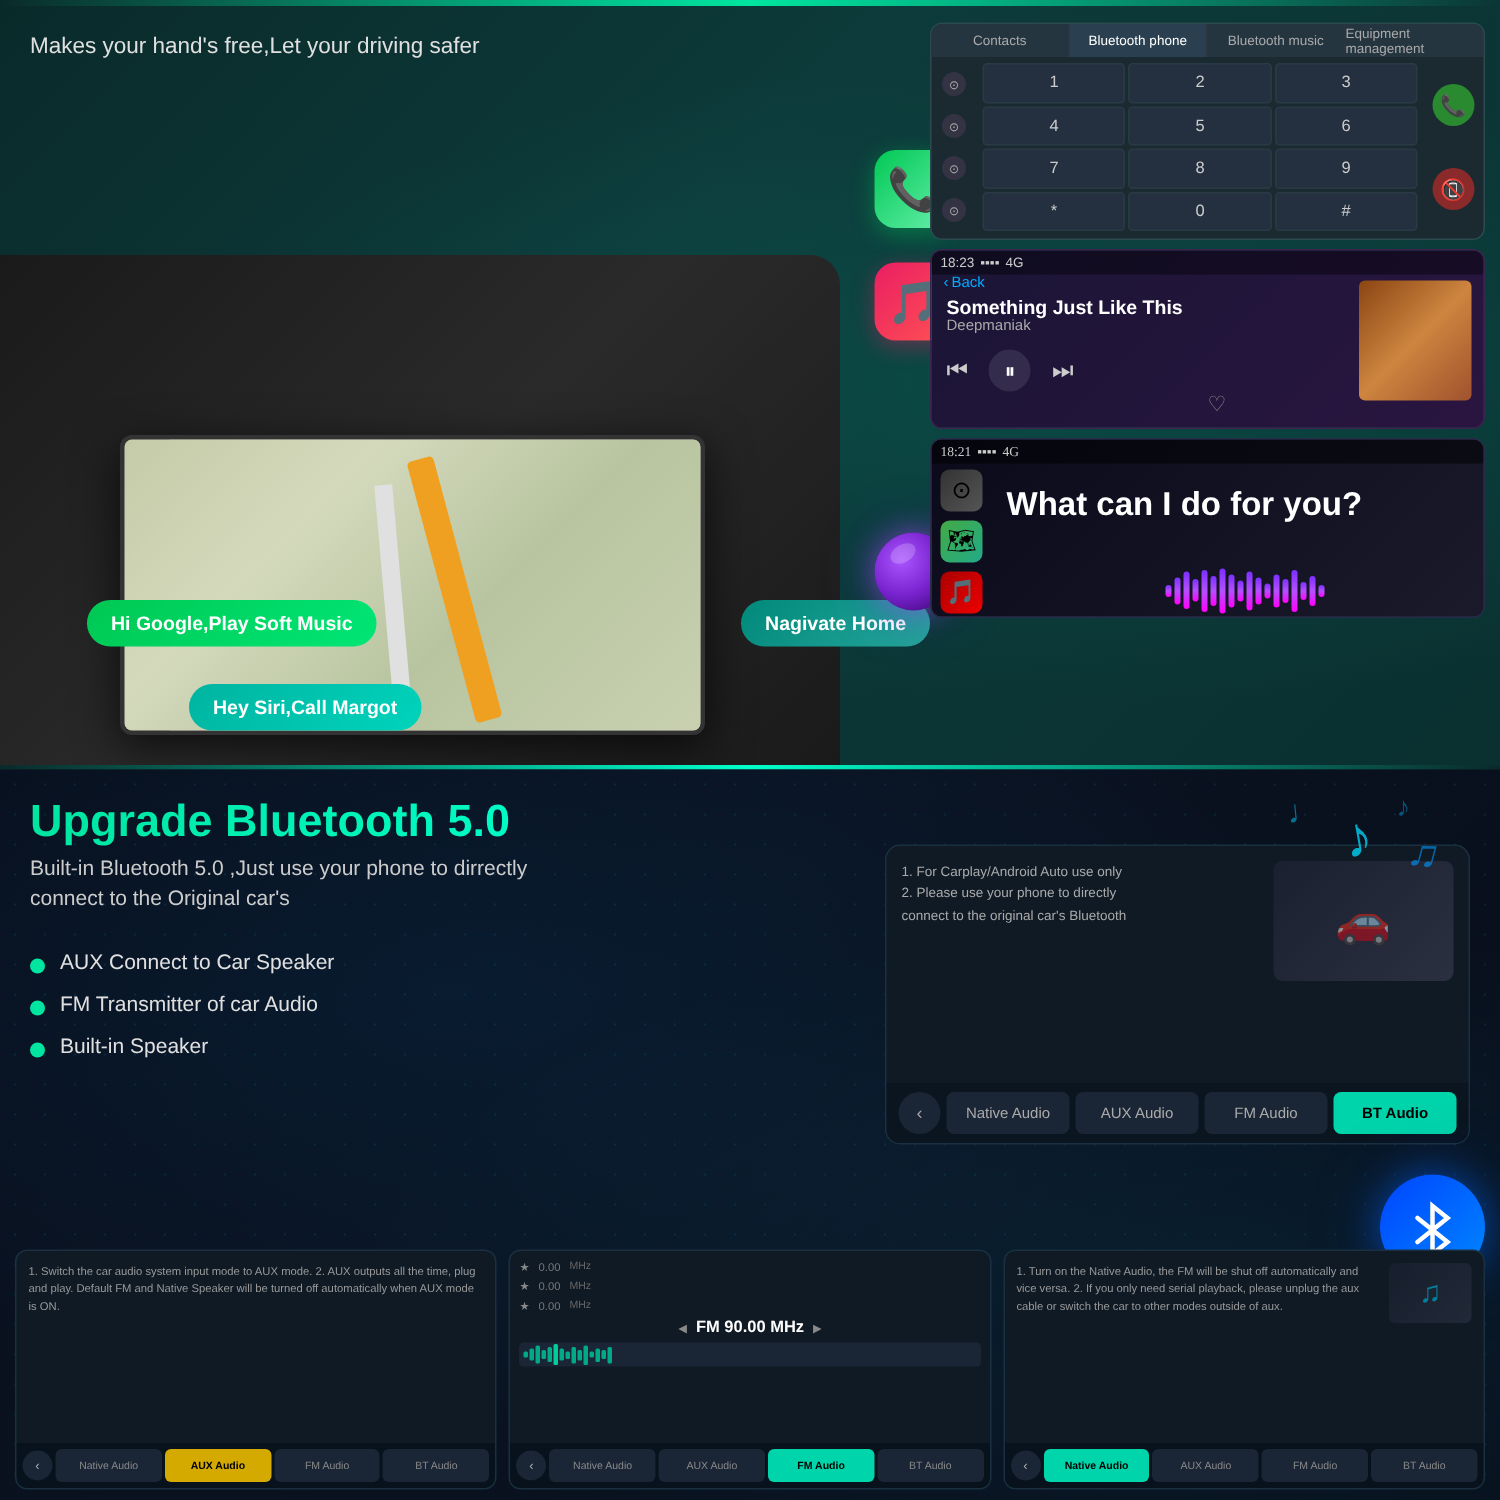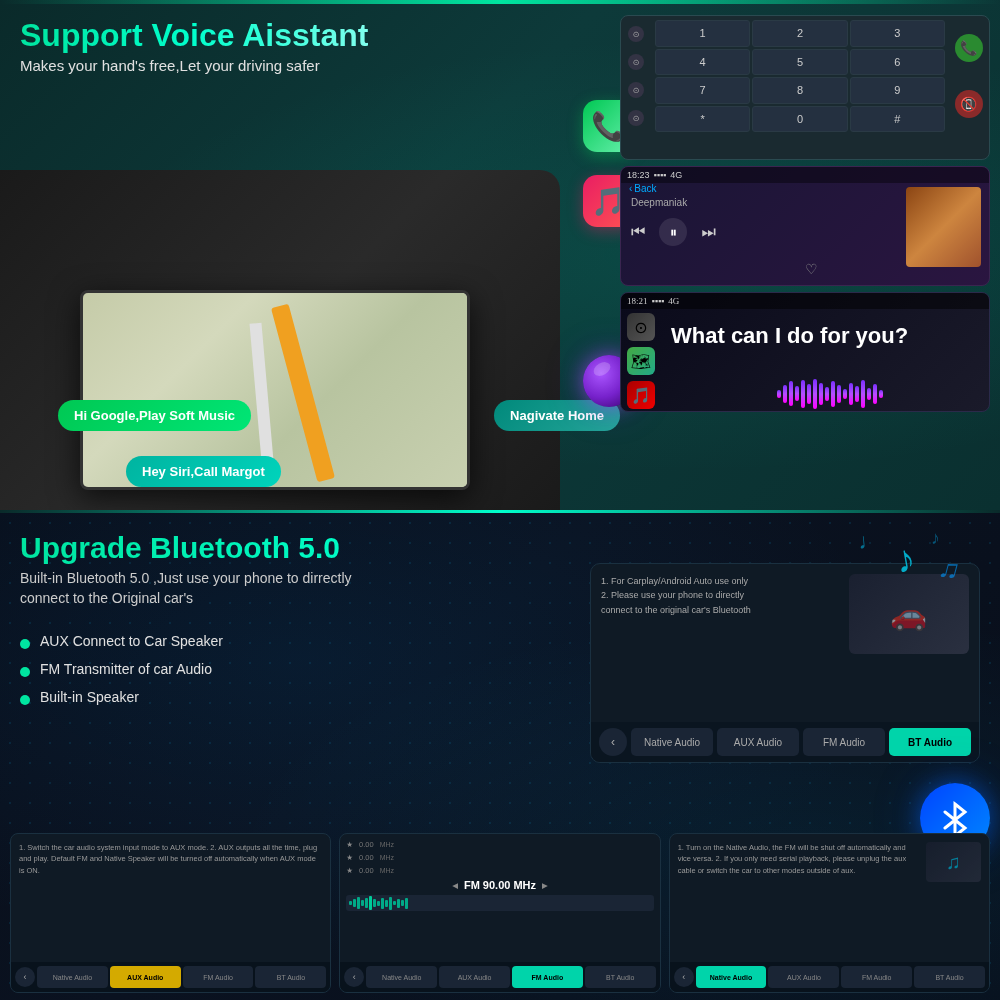--- a/index.html
+++ b/index.html
@@ -769,21 +769,20 @@
       background: linear-gradient(90deg, #0a2a2a, #00ffcc, #0a2a2a);
     }
   </style>
 </head>
 <body>
 
 <div class="top-section">
   <div class="teal-glow"></div>
 
   <div class="header-text">
-    <div class="main-title">Support Voice Aisstant</div>
     <div class="subtitle">Makes your hand's free,Let your driving safer</div>
   </div>
 
   <div class="car-bg">
 
     <div class="map-display">
       <div class="map-sidebar">
         <div class="map-icon"></div>
         <div class="map-icon nav"></div>
         <div class="map-icon active"></div>
@@ -808,20 +807,26 @@
     <span>🎵</span>
   </div>
 
   <div class="siri-ball">
     <div class="siri-ball-inner"></div>
   </div>
 
   <div class="right-panels">
 
     <div class="phone-panel">
+      <div class="phone-panel-tabs">
+        <div class="phone-tab">Contacts</div>
+        <div class="phone-tab active">Bluetooth phone</div>
+        <div class="phone-tab">Bluetooth music</div>
+        <div class="phone-tab">Equipment management</div>
+      </div>
       <div class="keypad-area">
         <div class="keypad-left">
           <div class="keypad-icon">⊙</div>
           <div class="keypad-icon">⊙</div>
           <div class="keypad-icon">⊙</div>
           <div class="keypad-icon">⊙</div>
         </div>
         <div class="keypad-grid">
           <div class="keypad-key">1</div>
           <div class="keypad-key">2</div>
@@ -846,20 +851,21 @@
     <div class="music-panel">
       <div class="music-status-bar">
         <span>18:23</span>
         <span>▪▪▪▪</span>
         <span>4G</span>
       </div>
       <div class="music-back-btn">
         ‹ <span>Back</span>
       </div>
       <div class="music-content">
+        <div class="music-title">Something Just Like This</div>
         <div class="music-artist">Deepmaniak</div>
         <div class="music-controls">
           <div class="ctrl-btn">⏮</div>
           <div class="ctrl-btn play">⏸</div>
           <div class="ctrl-btn">⏭</div>
         </div>
       </div>
       <div class="music-heart">♡</div>
       <div class="music-album"></div>
     </div>

